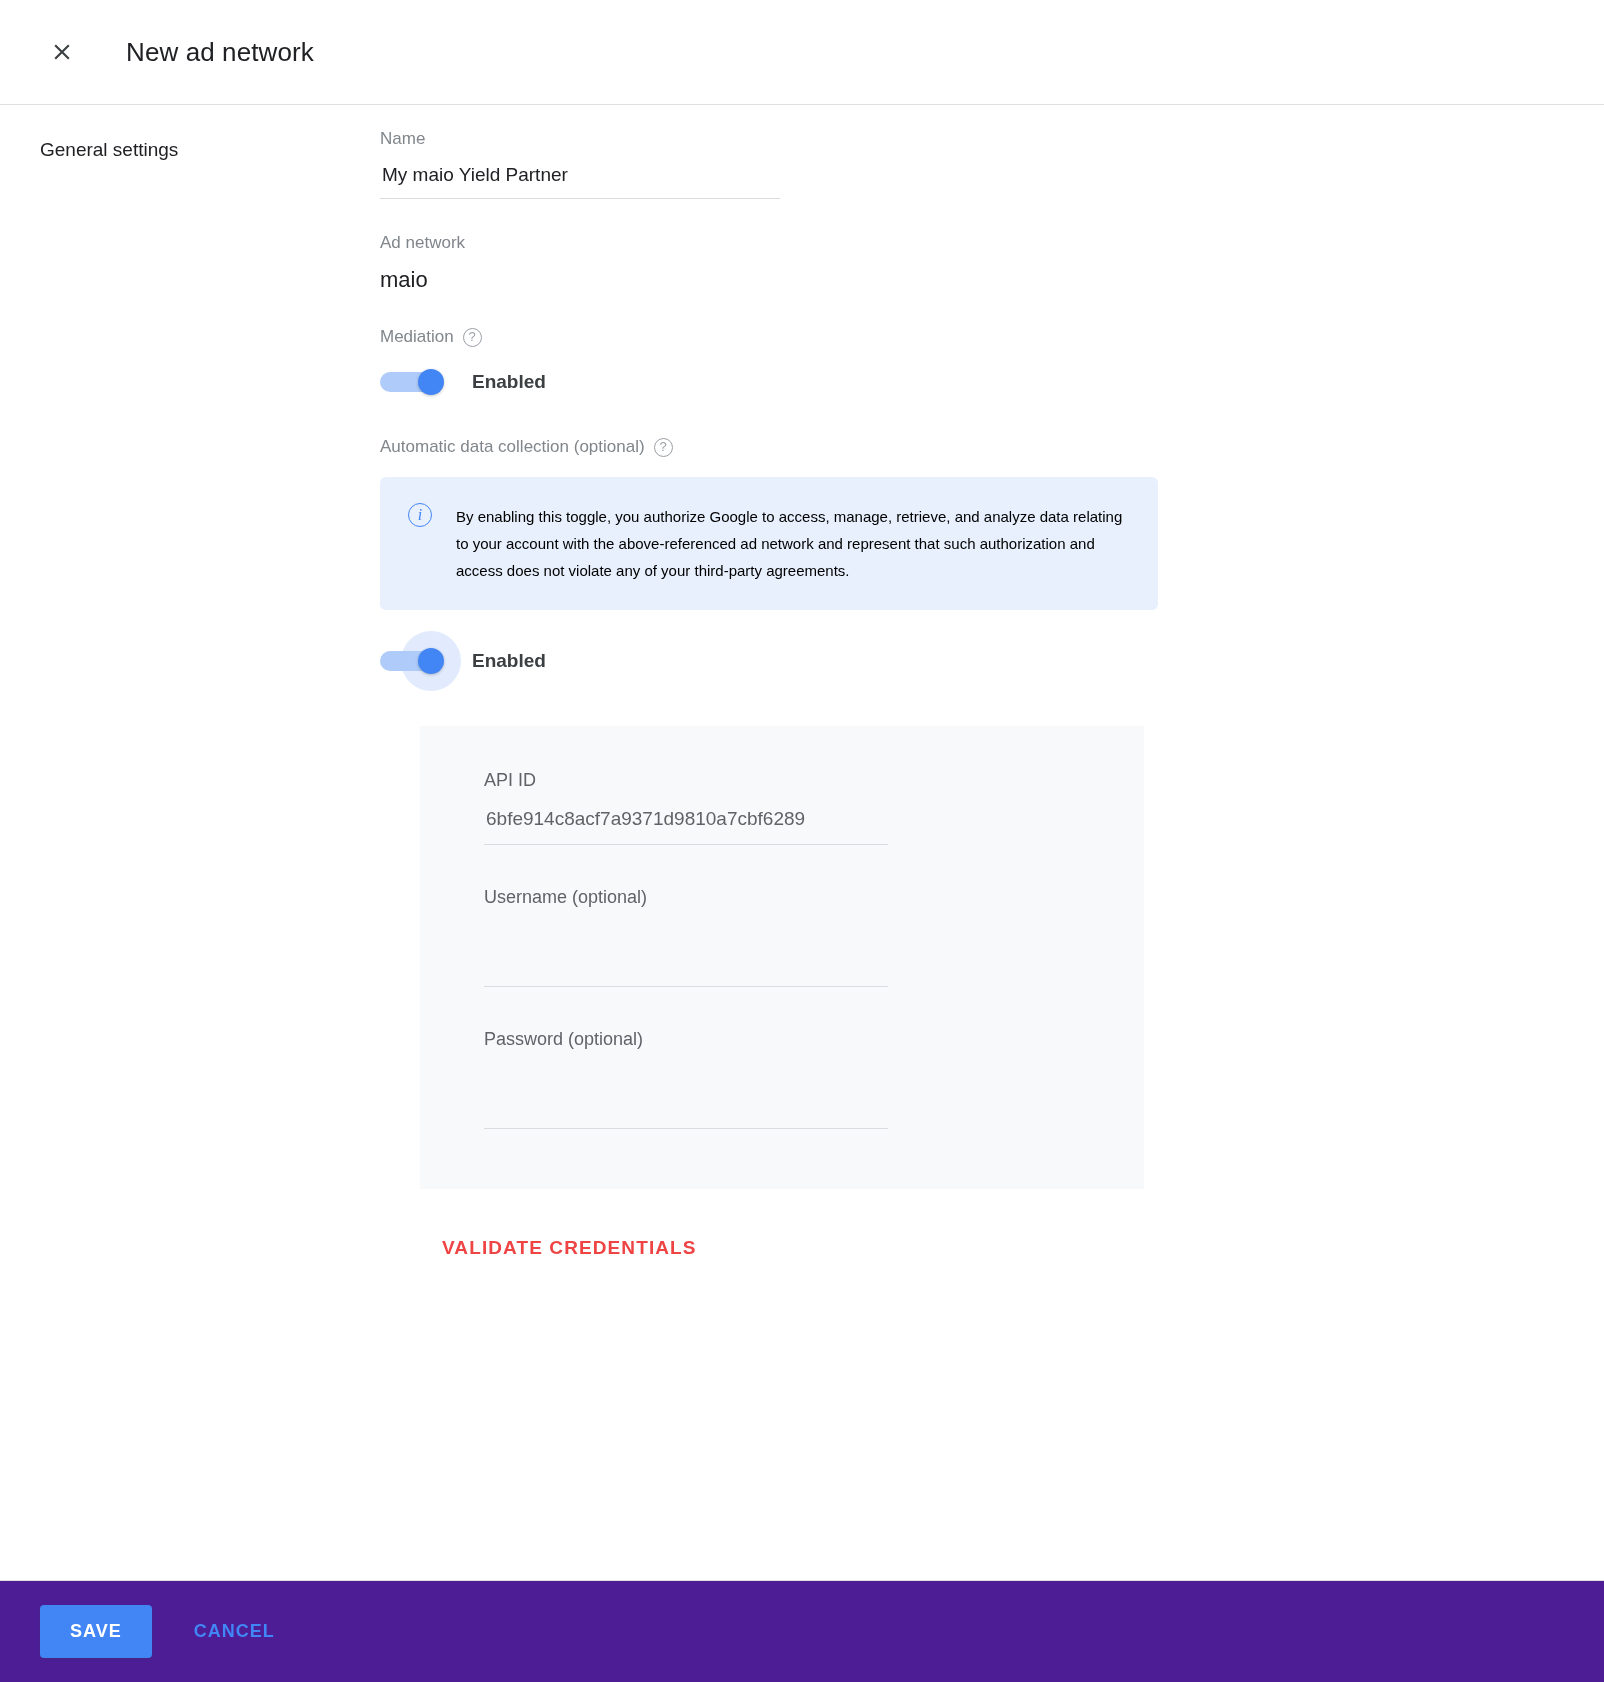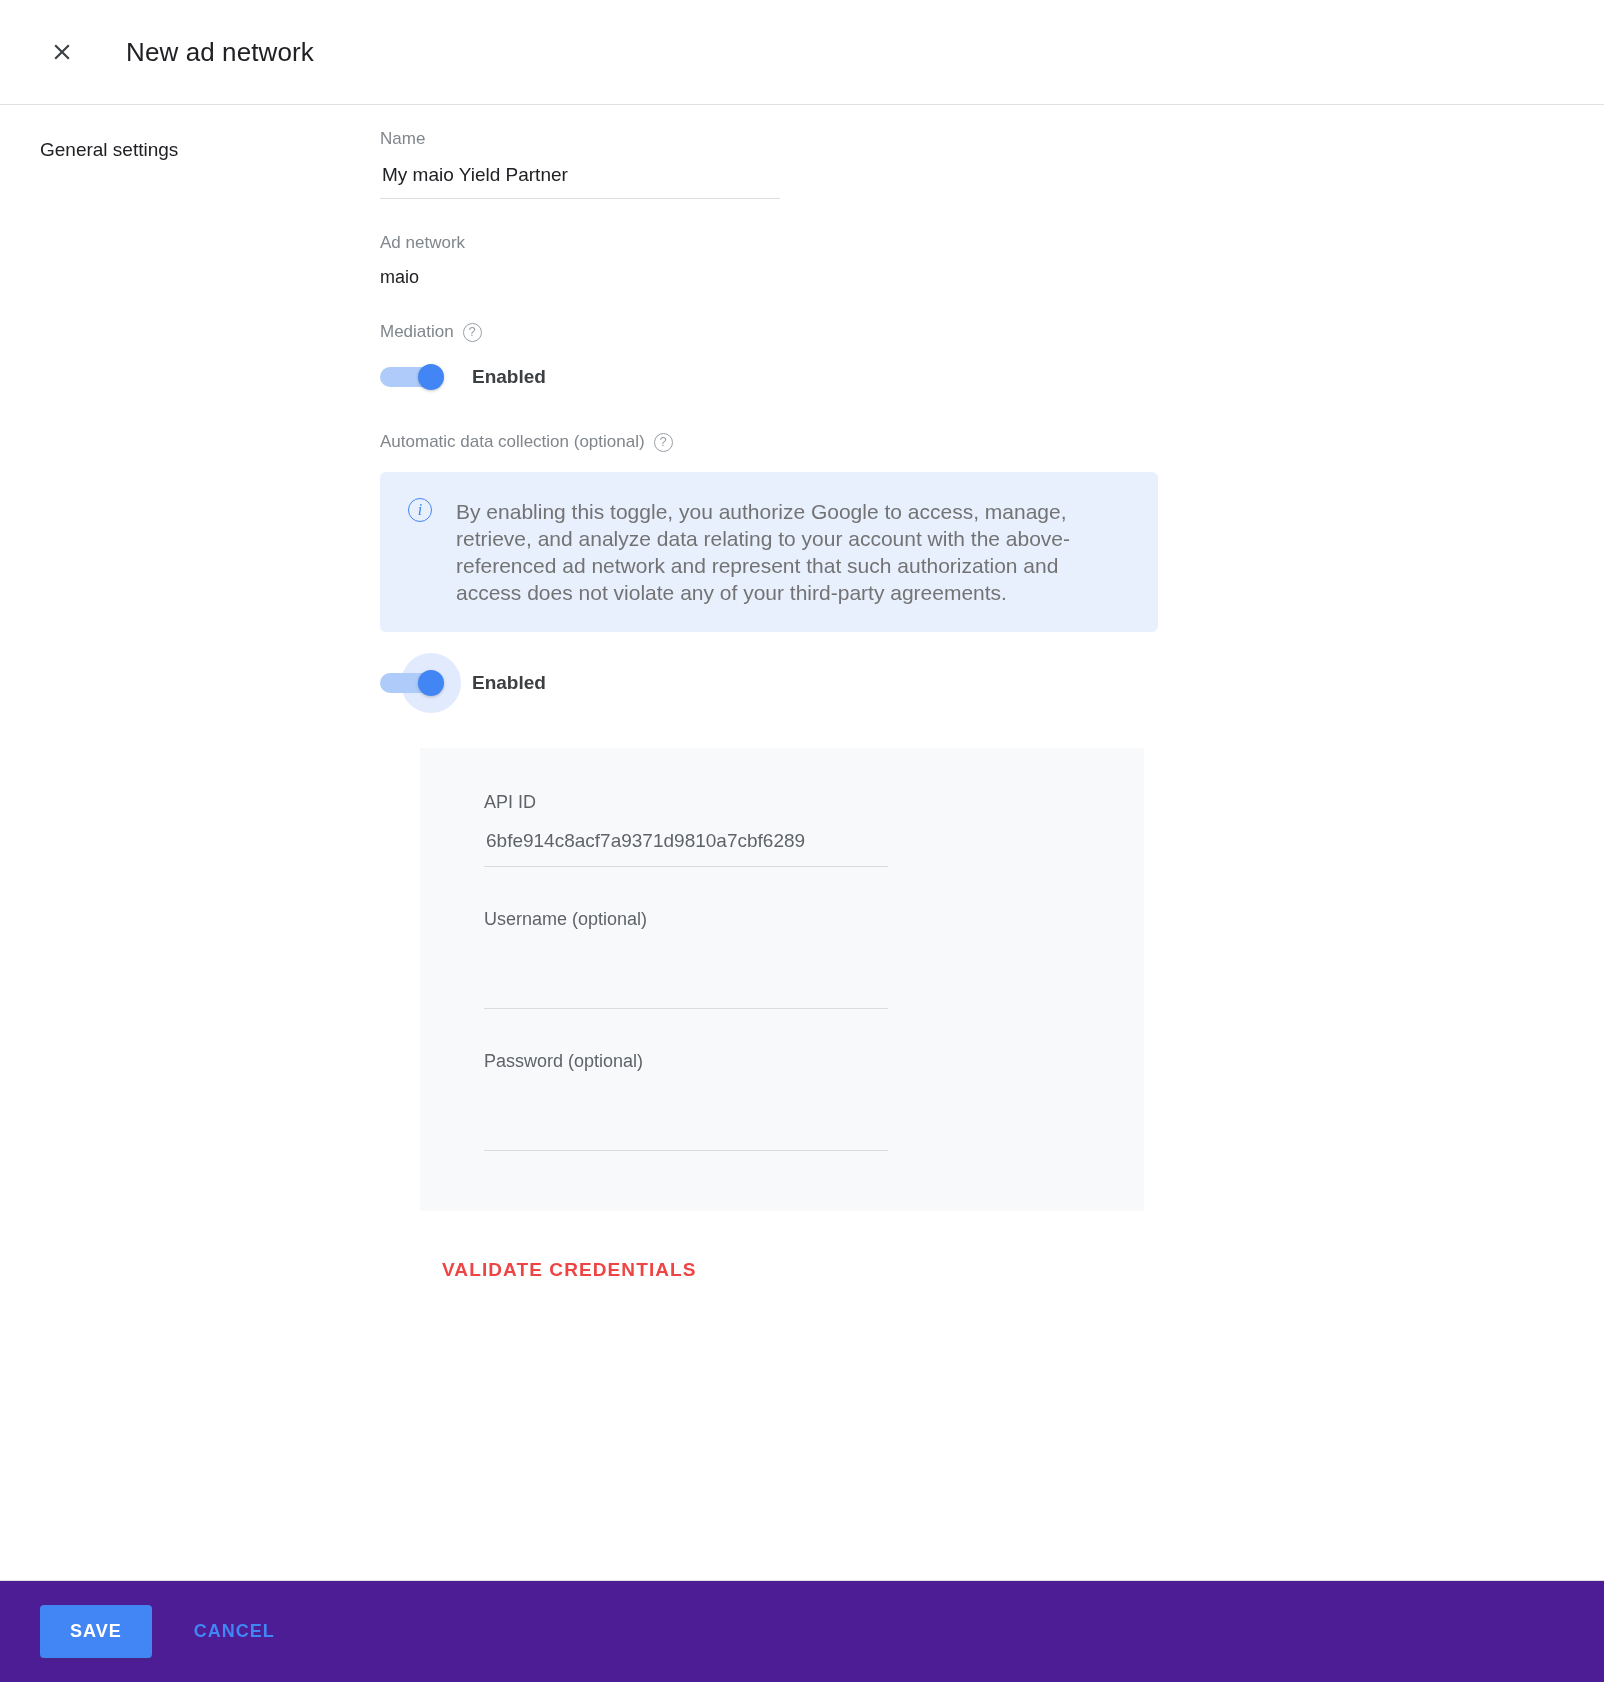--- a/index.html
+++ b/index.html
@@ -76,21 +76,21 @@
     font-size: 19px;
     color: #202124;
     padding-bottom: 12px;
     border: none;
     border-bottom: 1px solid #dadce0;
     outline: none;
     background: transparent;
     font-family: "Liberation Sans", sans-serif;
   }
   .static-value {
-    font-size: 18px;
+    font-size: 22px;
     color: #202124;
   }
 
   .label-with-help {
     display: flex;
     align-items: center;
     gap: 9px;
     font-size: 17px;
     color: #80868b;
   }
@@ -174,23 +174,23 @@
     border: 1.6px solid #4285f4;
     color: #4285f4;
     font-size: 16px;
     line-height: 21px;
     text-align: center;
     flex: none;
     font-family: "Liberation Serif", serif;
     font-style: italic;
   }
   .info-text {
-    font-size: 21px;
+    font-size: 15px;
     line-height: 27px;
-    color: #737373;
+    color: #000000;
   }
 
   
   .cred-panel {
     margin-top: 52px;
     margin-left: 40px;
     width: 724px;
     background: #f8f9fa;
     padding: 44px 0 60px 64px;
   }

